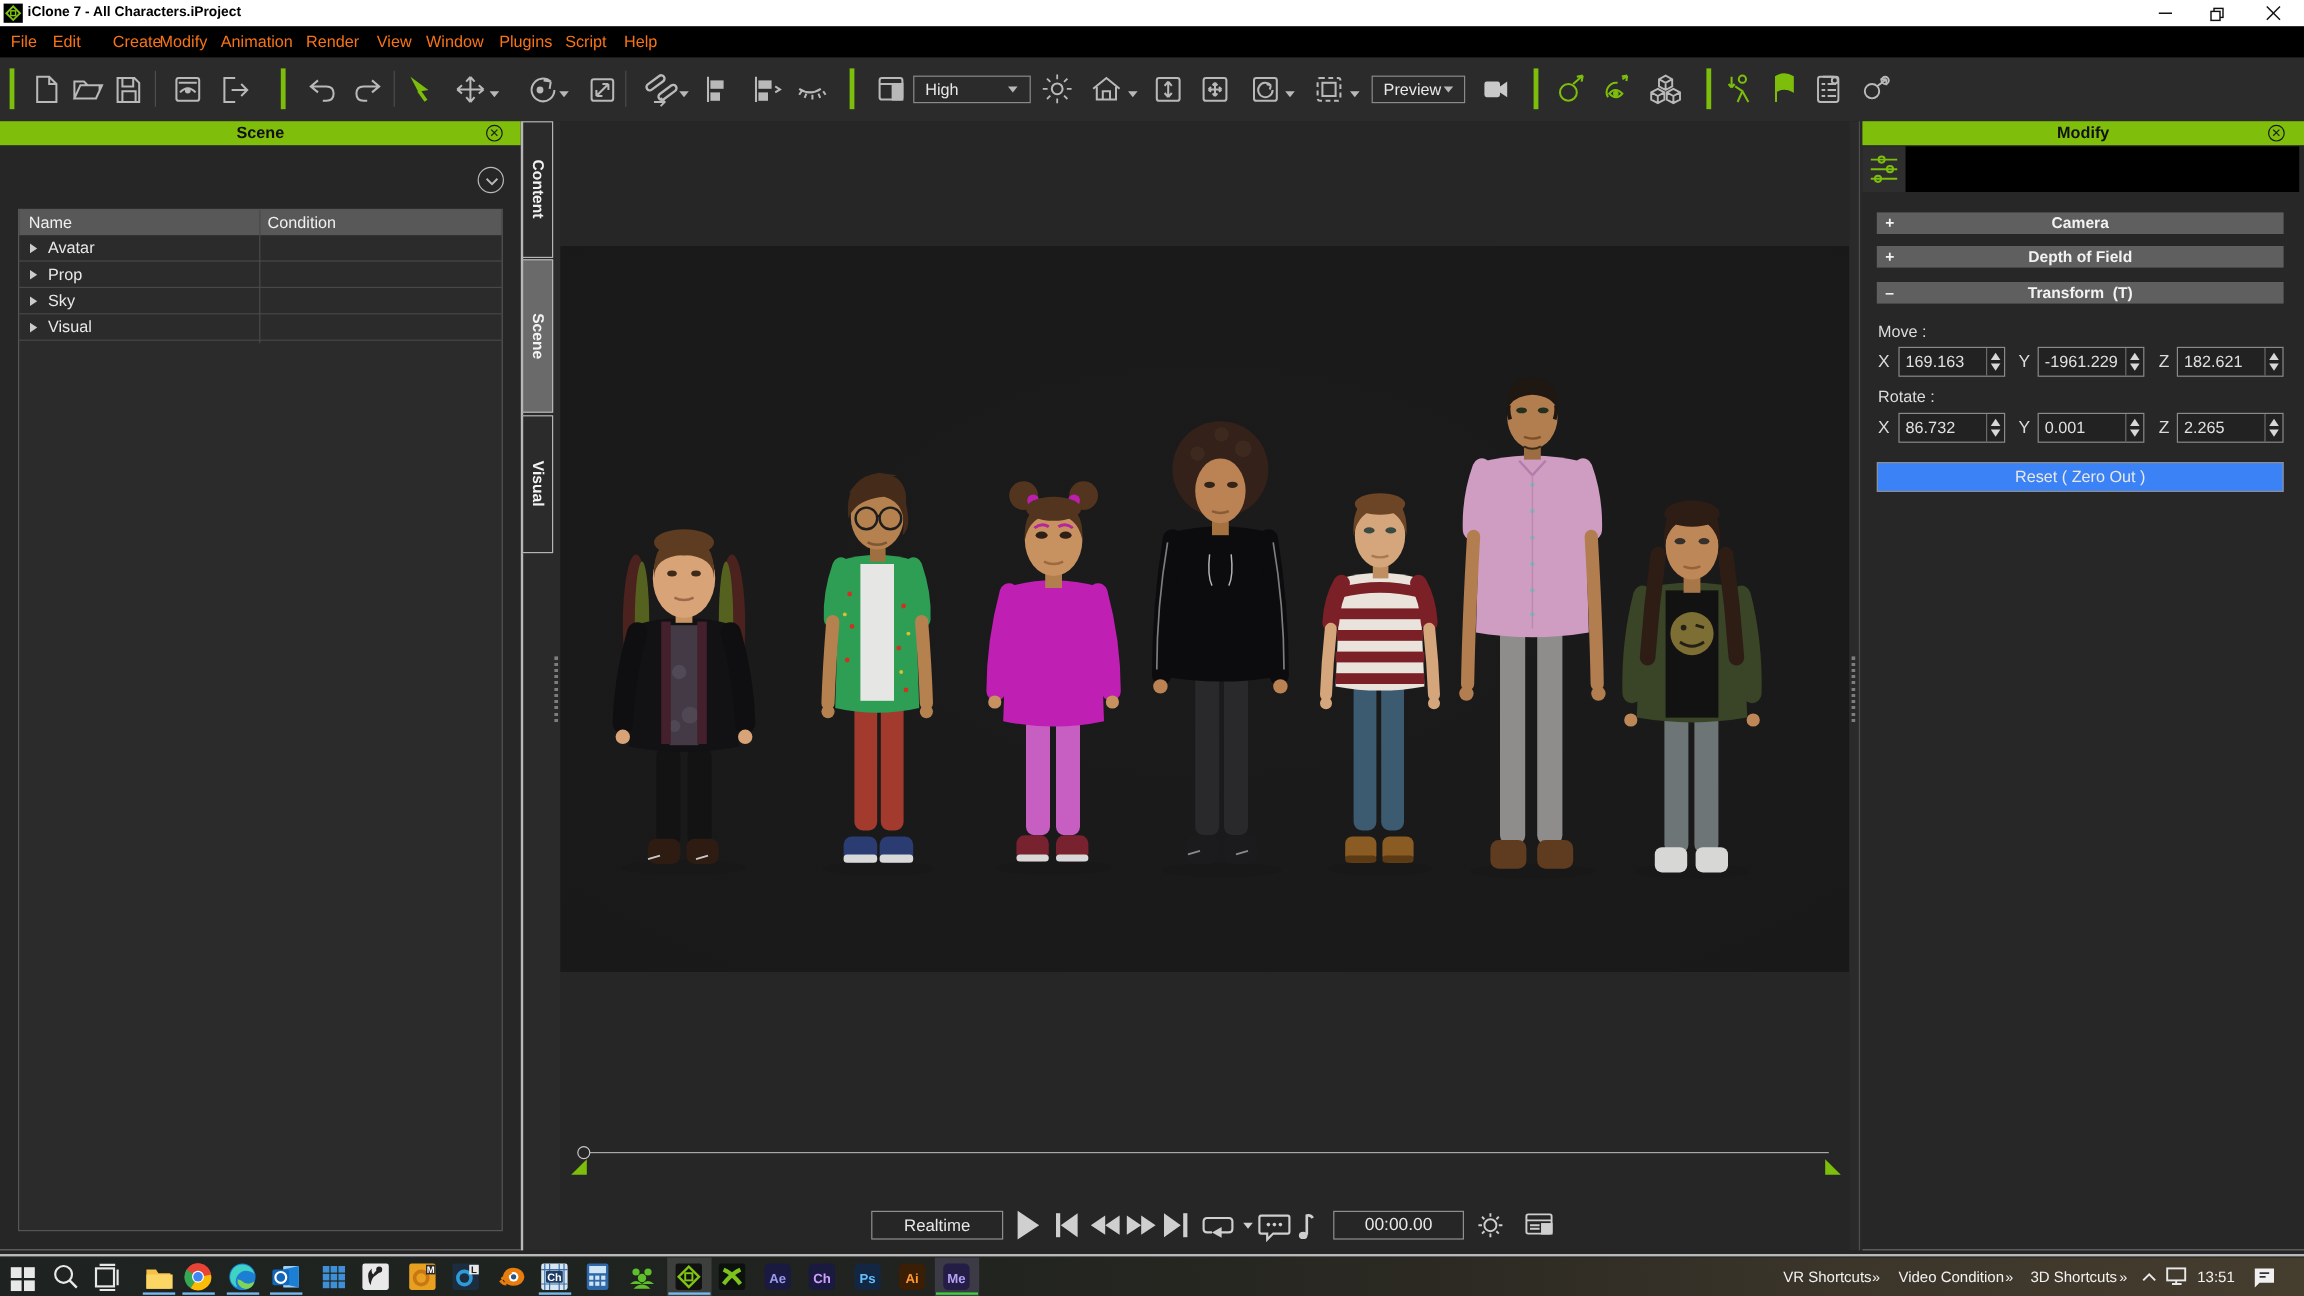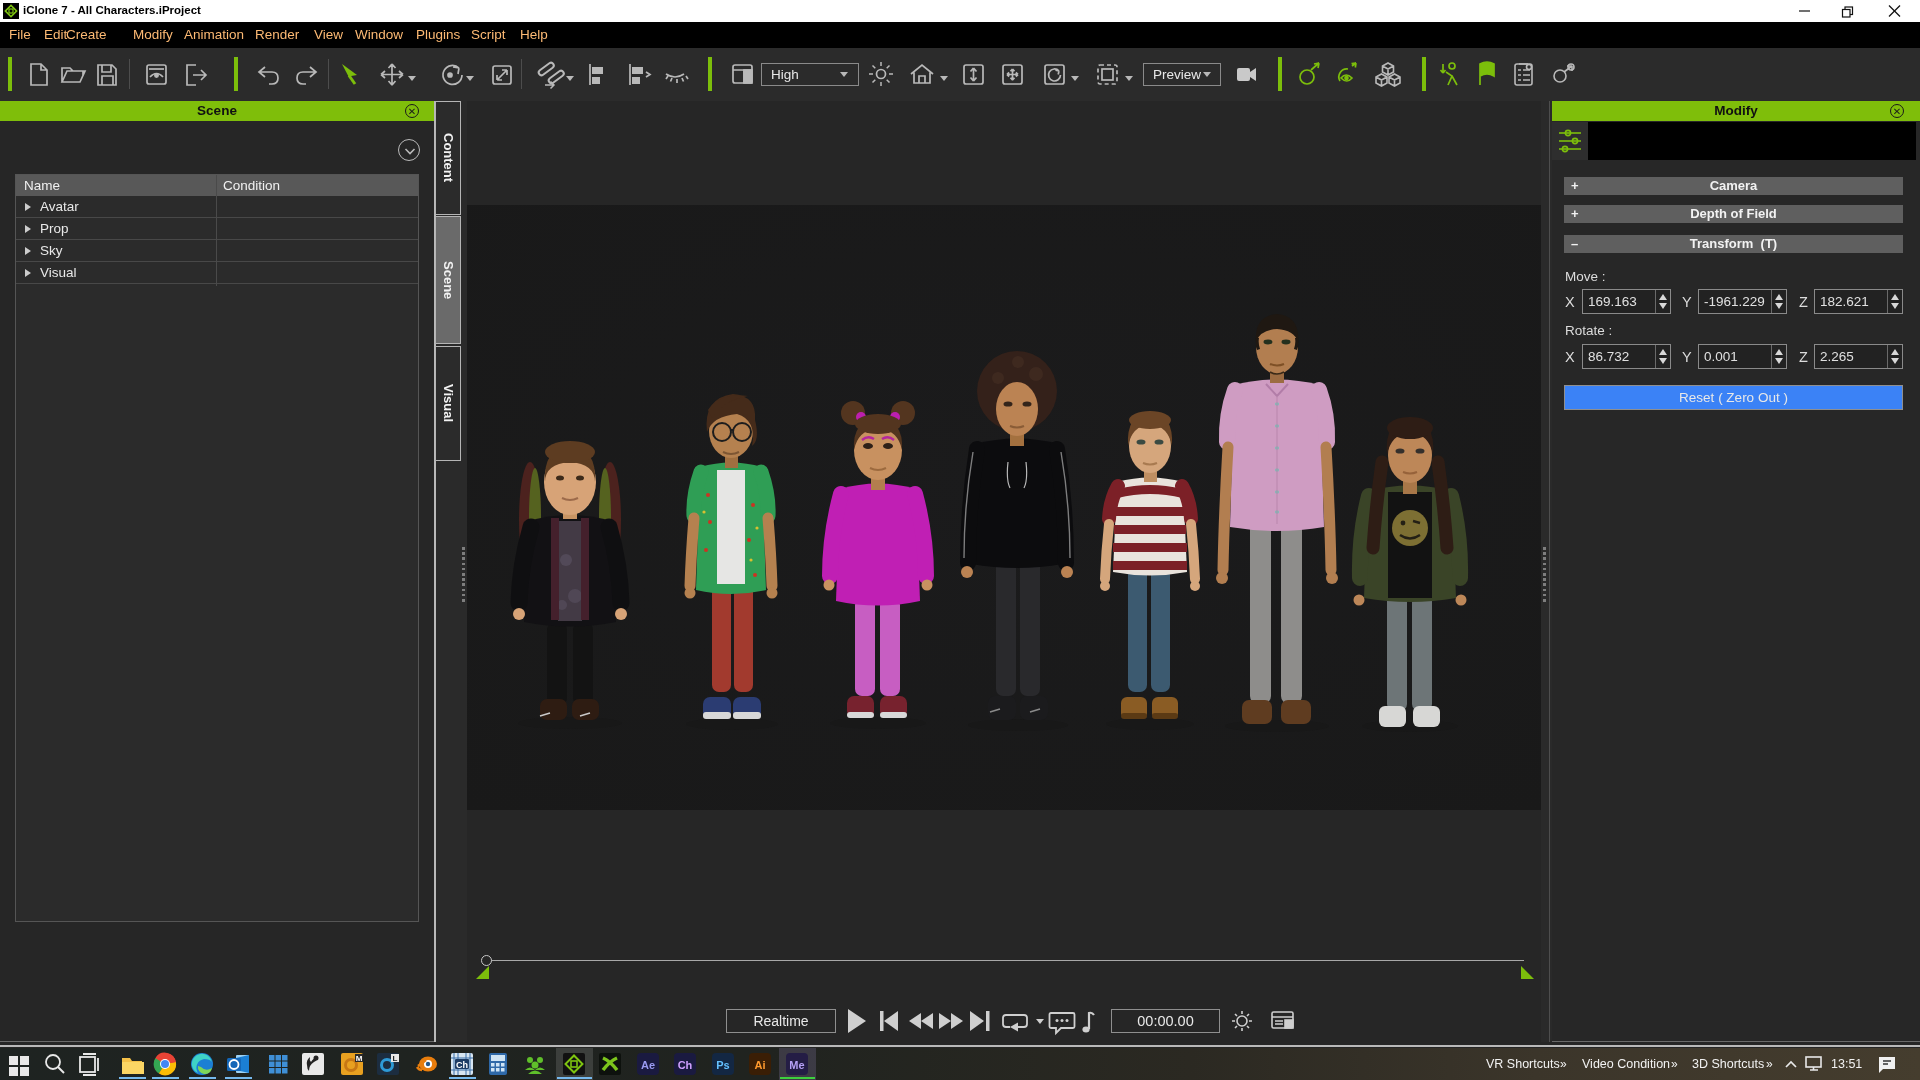--- a/index.html
+++ b/index.html
@@ -10,21 +10,21 @@
 
   
   #titlebar { left:0; top:0; width:1920px; height:22px; background:#ffffff; }
   #titlebar .logo { left:3px; top:3px; width:16px; height:16px; background:#000; }
   #titlebar .title { left:23px; top:0; height:22px; line-height:21px; color:#000;
      font-size:11.5px; font-weight:bold; }
 
   
   #menubar { left:0; top:22px; width:1920px; height:26px; background:#000; }
   #menubar span { position:absolute; top:0; height:19px; line-height:25px;
-     color:#fdba74; font-size:13.5px; }
+     color:#f97316; font-size:13.5px; }
 
   
   #toolbar { left:0; top:48px; width:1920px; height:53px; background:#2b2b2b; }
   .gbar { position:absolute; top:9px; width:4px; height:34px; background:#7cbe0b; }
   .tsep { position:absolute; top:11px; width:1px; height:30px; background:#4d4d4d; }
   .tdd { position:absolute; top:15px; height:23px; border:1px solid #8a8a8a;
      color:#e8e8e8; font-size:13.5px; line-height:21px; padding-left:9px; background:#2b2b2b; }
   .caret { position:absolute; width:0; height:0; border-left:4px solid transparent;
      border-right:4px solid transparent; border-top:5px solid #b8b8b8; }
 
@@ -34,21 +34,21 @@
   .pclose { position:absolute; top:3px; width:14px; height:14px; border:1.3px solid #1a1a1a;
      border-radius:50%; color:#1a1a1a; font-size:10px; line-height:13px; text-align:center; }
 
   #lpanel { left:0; top:101px; width:434px; height:941px; background:#262626;
      border-bottom:1px solid #6a6a6a; }
   #searchbox { left:16px; top:36px; width:373px; height:27px; background:#212121;
      border:1px solid #767676; }
   #searchbox .mag { position:absolute; left:10px; top:6px; }
   #searchbox .ph { position:absolute; left:41px; top:0; line-height:25px; color:#9b9b9b; font-size:14px; }
   #lchev { left:398px; top:38px; width:22px; height:22px; border:1px solid #b9b9b9; border-radius:50%; }
-  #ltable { left:15px; top:73px; width:404px; height:748px; border:1px solid #555;
+  #ltable { left:15px; top:73px; width:404px; height:852px; border:1px solid #555;
      background:#2b2b2b; }
   #lthead { left:0; top:0; width:402px; height:21px; background:#585858; }
   #lthead span { position:absolute; color:#f0f0f0; font-size:13.5px; line-height:21px; }
   .lrow { position:absolute; left:0; width:402px; height:22px; border-bottom:1px solid #484848;
      color:#e8e8e8; font-size:13.5px; line-height:22px; }
   .lrow .tri { position:absolute; left:9px; top:7px; width:0; height:0;
      border-top:4px solid transparent; border-bottom:4px solid transparent;
      border-left:6px solid #cccccc; }
   .lrow .txt { position:absolute; left:24px; }
   #lcoldiv { left:200px; top:0; width:1px; height:111px; background:#4a4a4a; }
@@ -121,21 +121,21 @@
       <rect x="55" y="7" width="7.5" height="7.5" fill="none" stroke="#111" stroke-width="1.2"></rect>
       <rect x="52.5" y="9.5" width="7.5" height="7.5" fill="#fff" stroke="#111" stroke-width="1.2"></rect>
       <line x1="99" y1="5.5" x2="110" y2="16.5" stroke="#111" stroke-width="1.2"></line>
       <line x1="110" y1="5.5" x2="99" y2="16.5" stroke="#111" stroke-width="1.2"></line>
     </svg>
   </div>
 
   <div id="menubar" class="abs">
     <span style="left:9px">File</span>
     <span style="left:44px">Edit</span>
-    <span style="left:66px">Create</span>
+    <span style="left:94px">Create</span>
     <span style="left:133px">Modify</span>
     <span style="left:184px">Animation</span>
     <span style="left:255px">Render</span>
     <span style="left:314px">View</span>
     <span style="left:355px">Window</span>
     <span style="left:416px">Plugins</span>
     <span style="left:471px">Script</span>
     <span style="left:520px">Help</span>
   </div>
 

